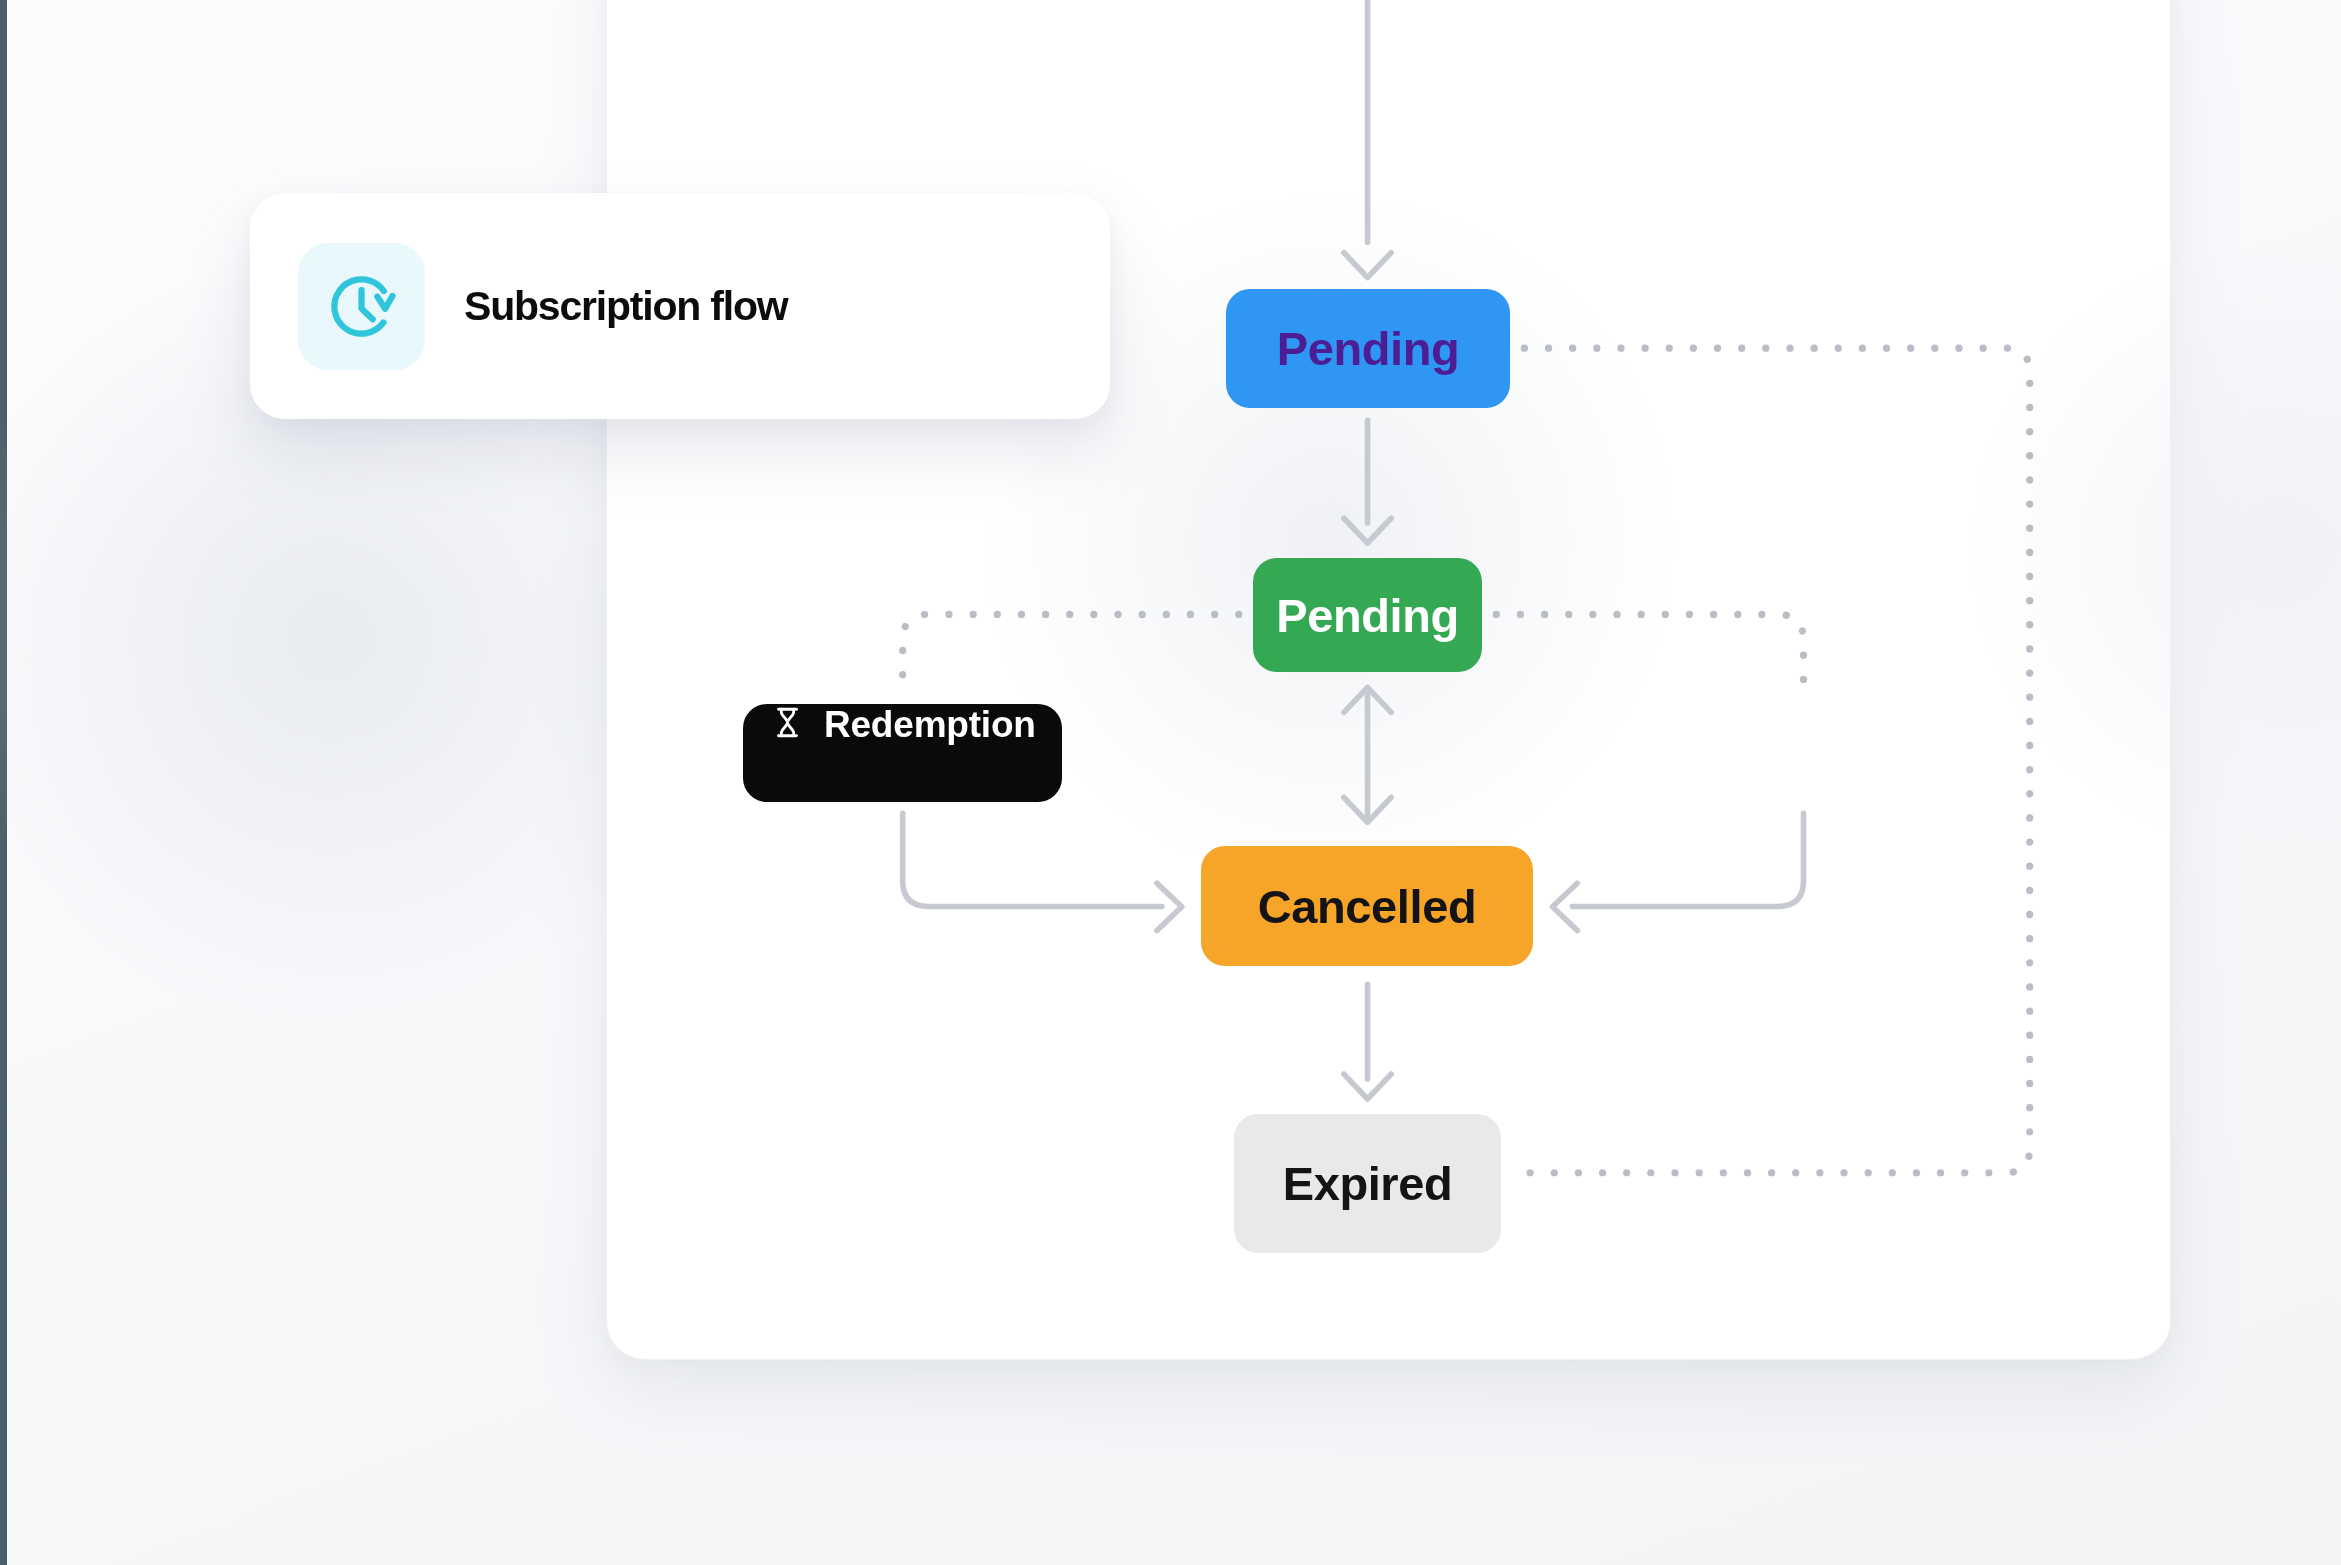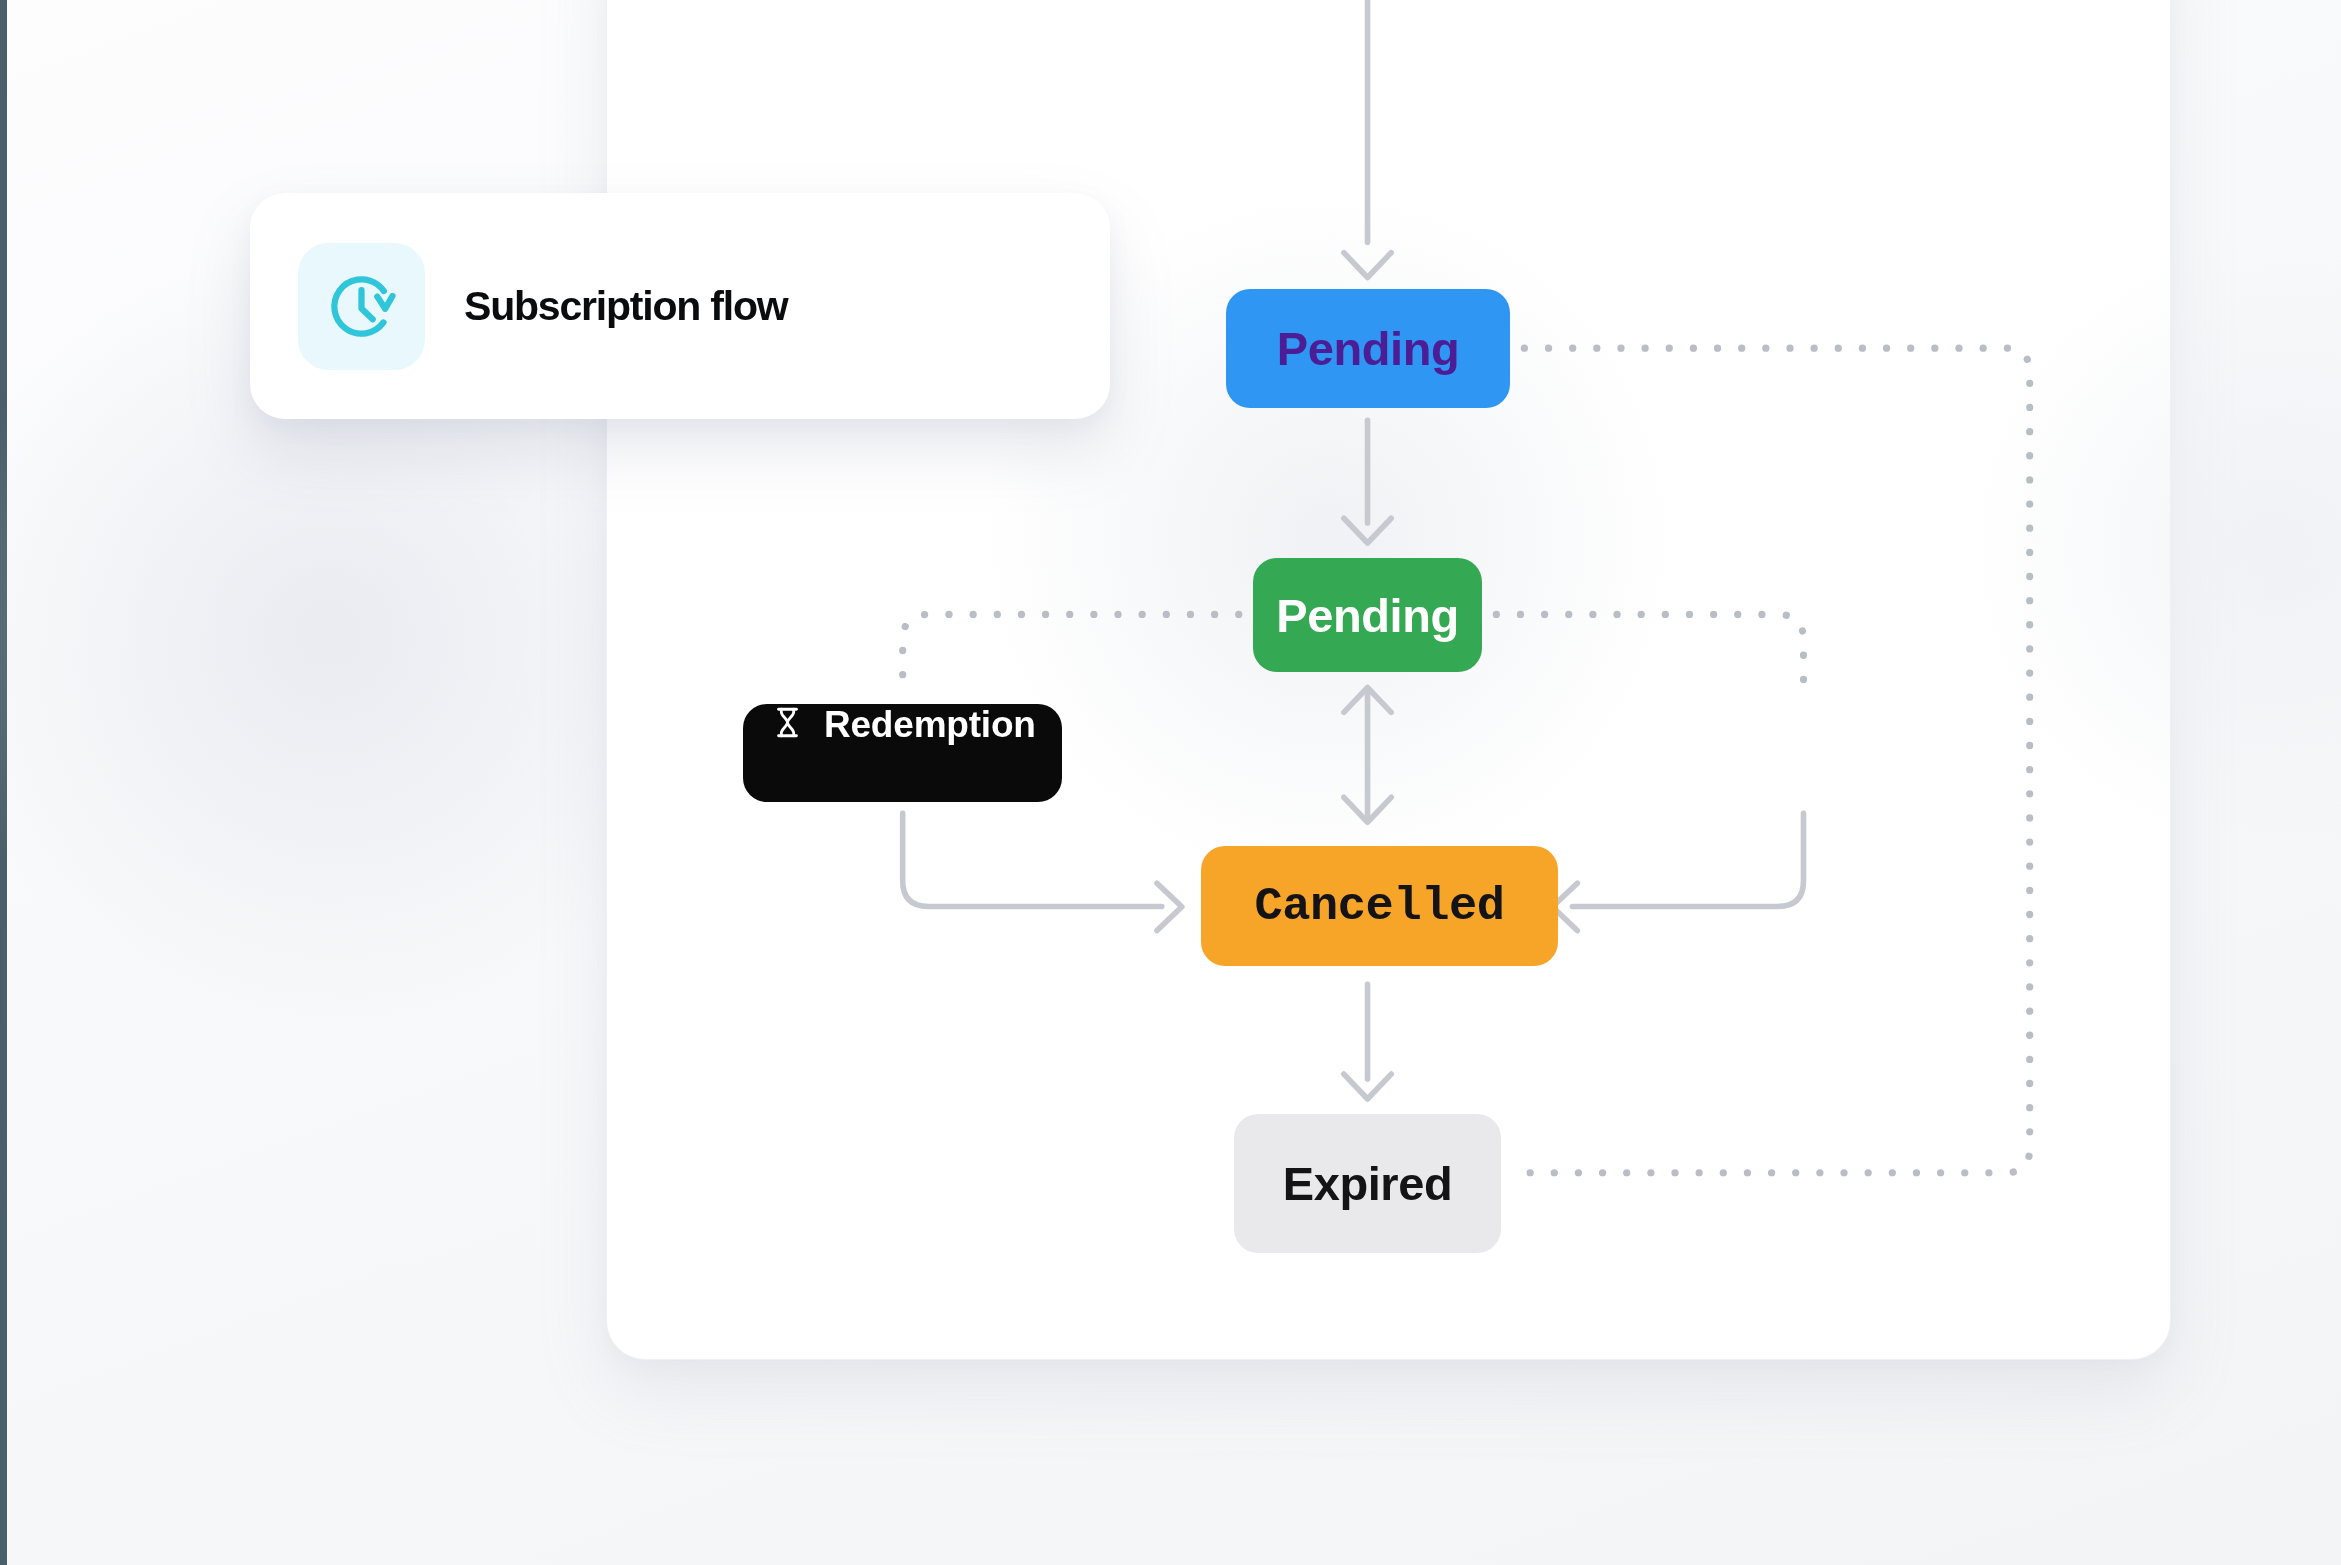--- a/index.html
+++ b/index.html
@@ -38,21 +38,21 @@
   .connectors { position: absolute; left: 0; top: 0; width: 2342px; height: 1565px; }
   .node {
     position: absolute;
     display: flex; align-items: center; justify-content: center;
     border-radius: 24px;
     font-weight: 700; font-size: 47px; letter-spacing: -0.4px;
     box-sizing: border-box;
   }
   .node-pending   { left: 1226px; top: 289px;  width: 284px; height: 119px; }
   .node-active    { left: 1253px; top: 558px;  width: 229px; height: 114px; }
-  .node-cancelled { left: 1201px; top: 846px; width: 357px; height: 120px; font-family: Liberation Mono, monospace; }
+  .node-cancelled { left: 1201px; top: 846px; width: 332px; height: 120px; }
   .node-expired   { left: 1234px; top: 1114px; width: 267px; height: 139px; }
   .pill {
     position: absolute;
     display: flex; align-items: flex-start; justify-content: center; gap: 17.7px;
     border-radius: 24px;
     font-weight: 700; font-size: 37px; letter-spacing: -0.2px;
     box-sizing: border-box;
   }
   .pill-redemption { left: 743px;  top: 704px; width: 319px; height: 98px; }
   .pill-pause      { left: 1706px; top: 704px; width: 196px; height: 98px; }

